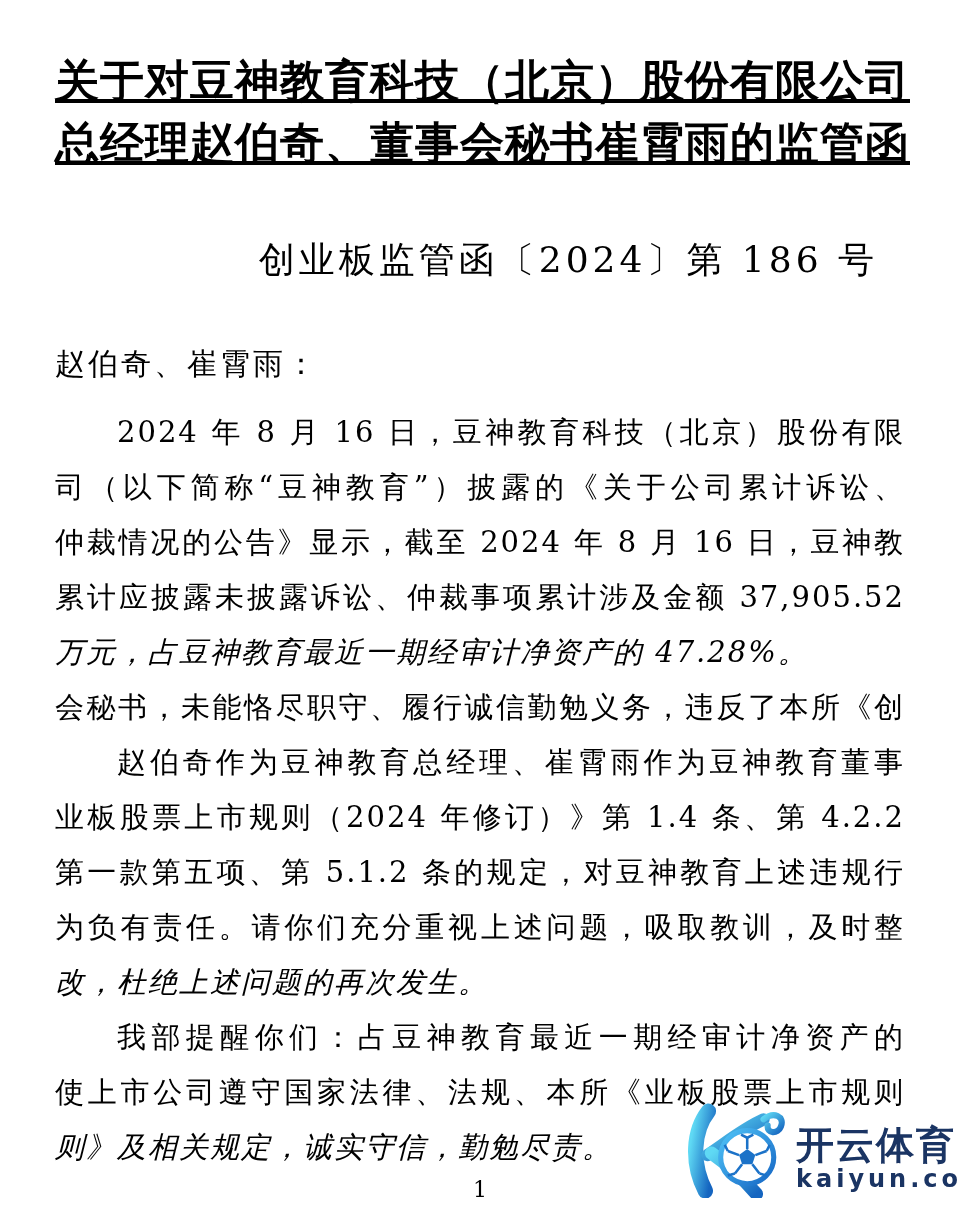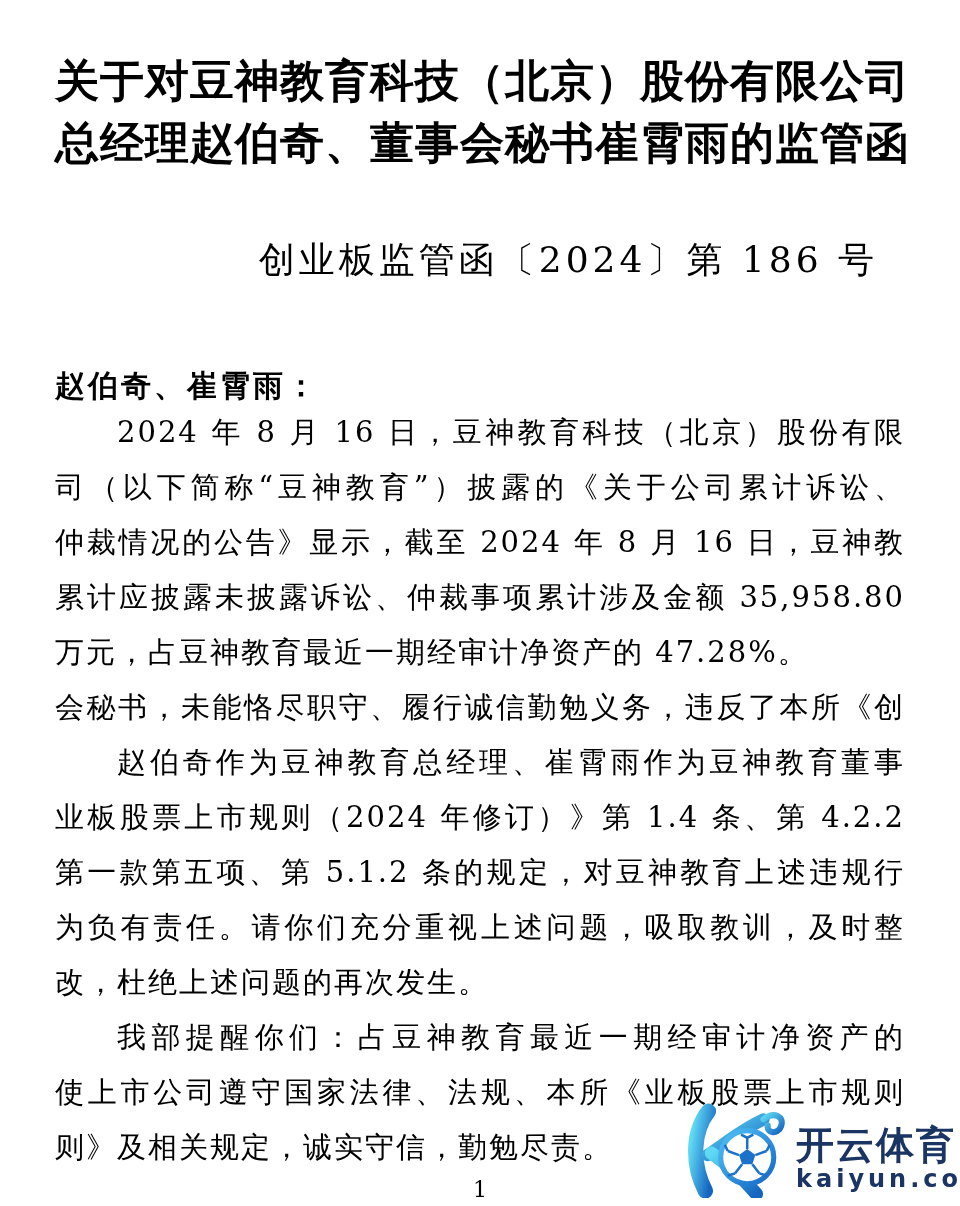--- a/index.html
+++ b/index.html
@@ -11,20 +11,21 @@
     overflow: hidden;
     font-family: "DejaVu Serif", serif;
     color: #000000;
   }
   
   .doc-title {
     position: absolute;
     left: 55px;
     right: 55px;
     top: 50px;
+    text-decoration: underline;
   }
   .title-line {
     font-size: 44px;
     line-height: 62px;
     font-weight: bold;
     text-align: justify;
     text-align-last: justify;
     white-space: nowrap;
     letter-spacing: 1px;
   }
@@ -34,44 +35,44 @@
     top: 240px;
     right: 82px;
     font-size: 36px;
     line-height: 40px;
     letter-spacing: 4px;
   }
   
   .salutation {
     position: absolute;
     left: 55px;
-    top: 364px;
+    top: 342px;
     font-size: 30px;
     line-height: 44px;
-    font-weight: bold;
+    font-weight: normal;
     letter-spacing: 3px;
   }
   
   .doc-body {
     position: absolute;
     left: 55px;
     right: 55px;
     top: 405px;
   }
   .body-line {
     height: 55px;
     line-height: 55px;
     font-size: 29px;
     letter-spacing: 2px;
     text-align: justify;
     text-align-last: justify;
     overflow: hidden;
   }
   .body-line.indent { text-indent: 62px; }
-  .body-line.last { text-align-last: left; }
+  .body-line.last { text-align-last: left; font-style: italic; }
   
   .page-number {
     position: absolute;
     left: 0;
     right: 0;
     bottom: 4px;
     text-align: center;
     font-size: 22px;
     line-height: 24px;
   }
@@ -123,21 +124,21 @@
   </div>
 
   <div class="doc-number">创业板监管函〔2024〕第 186 号</div>
 
   <div class="salutation">赵伯奇、崔霄雨：</div>
 
   <div class="doc-body">
       <div class="body-line indent">2024 年 8 月 16 日，豆神教育科技（北京）股份有限公</div>
       <div class="body-line">司（以下简称“豆神教育”）披露的《关于公司累计诉讼、</div>
       <div class="body-line">仲裁情况的公告》显示，截至 2024 年 8 月 16 日，豆神教育</div>
-      <div class="body-line">累计应披露未披露诉讼、仲裁事项累计涉及金额 35,958.80</div>
+      <div class="body-line">累计应披露未披露诉讼、仲裁事项累计涉及金额 37,905.52</div>
       <div class="body-line last">万元，占豆神教育最近一期经审计净资产的 47.28%。</div>
       <div class="body-line">会秘书，未能恪尽职守、履行诚信勤勉义务，违反了本所《创</div>
       <div class="body-line indent">赵伯奇作为豆神教育总经理、崔霄雨作为豆神教育董事</div>
       <div class="body-line">业板股票上市规则（2024 年修订）》第 1.4 条、第 4.2.2 条</div>
       <div class="body-line">第一款第五项、第 5.1.2 条的规定，对豆神教育上述违规行</div>
       <div class="body-line">为负有责任。请你们充分重视上述问题，吸取教训，及时整</div>
       <div class="body-line last">改，杜绝上述问题的再次发生。</div>
       <div class="body-line indent">我部提醒你们：占豆神教育最近一期经审计净资产的</div>
       <div class="body-line">使上市公司遵守国家法律、法规、本所《业板股票上市规则</div>
       <div class="body-line last">则》及相关规定，诚实守信，勤勉尽责。</div>

